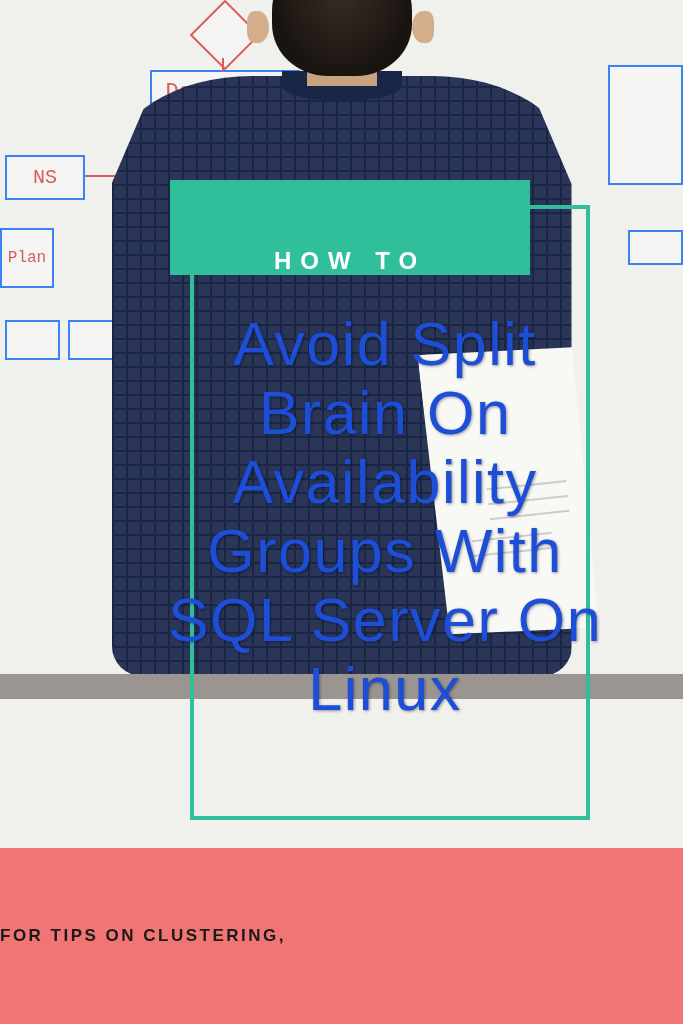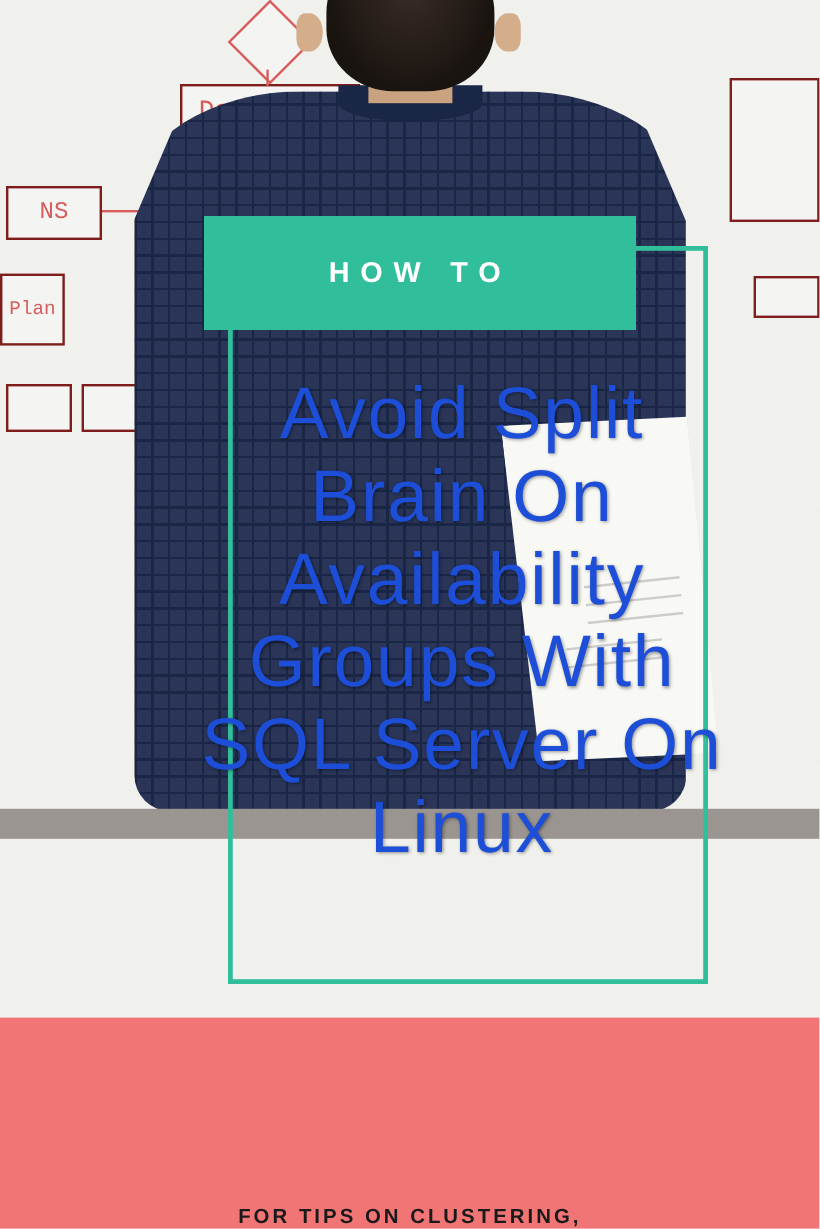--- a/index.html
+++ b/index.html
@@ -37,21 +37,21 @@
     .diagram {
       position: absolute;
       top: 10px;
       left: 0;
       width: 100%;
       height: 400px;
     }
     
     .red-box {
       position: absolute;
-      border: 2px solid #7f1d1d;
+      border: 2px solid #3b82f6;
       color: #d85c5c;
       font-family: 'Courier New', monospace;
       font-size: 22px;
       display: flex;
       align-items: center;
       justify-content: center;
       background: rgba(255,255,255,0.3);
     }
     
     .box-dashboard { top: 60px; left: 150px; width: 150px; height: 45px; }
@@ -194,21 +194,22 @@
     }
     
     .salmon-bar {
       position: absolute;
       bottom: 0;
       left: 0;
       width: 683px;
       height: 176px;
       background: #f27575;
       display: flex;
-      align-items: flex-end;
+      flex-direction: column;
+      align-items: flex-start;
       justify-content: center;
       gap: 6px;
     }
     
     .footer-text {
       color: #1a1a1a;
       font-weight: bold;
       letter-spacing: 2.5px;
       font-size: 17px;
       text-transform: uppercase;
@@ -225,21 +226,21 @@
     }
     
     .how-to-badge {
       position: absolute;
       top: 180px;
       left: 170px;
       width: 360px;
       height: 95px;
       background: #30bf9a;
       display: flex;
-      align-items: center;
+      align-items: flex-end;
       justify-content: center;
       color: #ffffff;
       font-weight: bold;
       letter-spacing: 9px;
       font-size: 24px;
     }
     
     .main-title {
       position: absolute;
       top: 310px;

